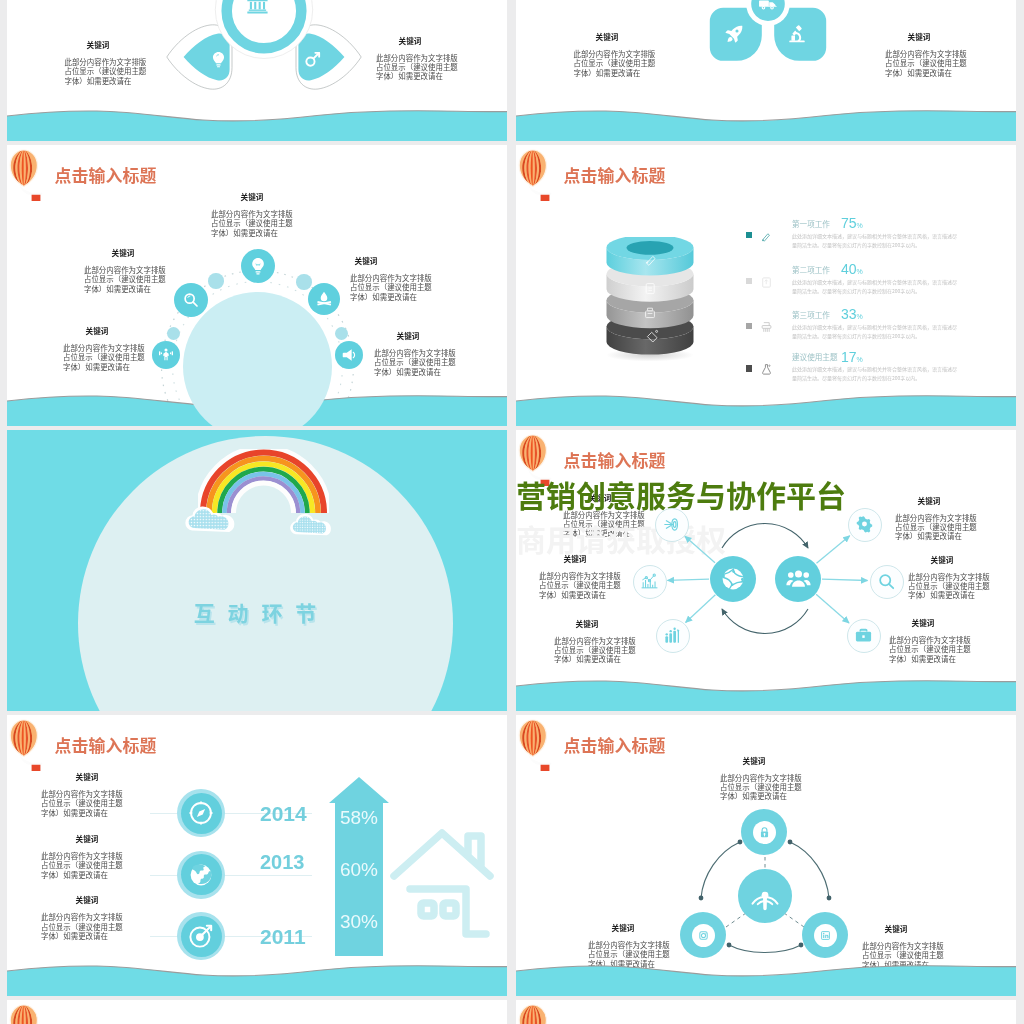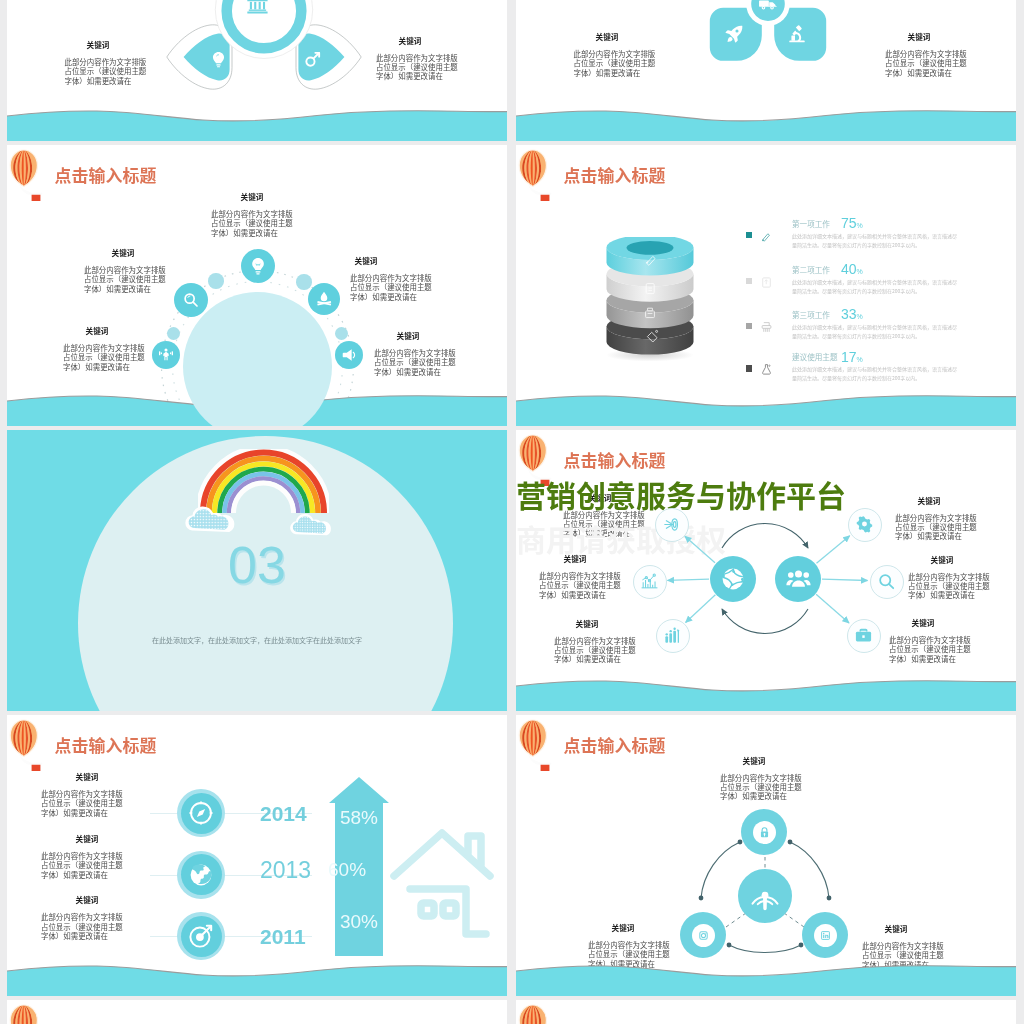--- a/index.html
+++ b/index.html
@@ -397,22 +397,21 @@
       <svg class="abs" style="left:282px;top:78px" width="45" height="29" viewBox="0 0 60 36">
 <defs>
           <pattern id="dotp2" width="3.3" height="3.3" patternUnits="userSpaceOnUse">
             <circle cx="1.65" cy="1.65" r="0.8" fill="#fff"></circle>
           </pattern>
         </defs>
 <path d="M9 33.6 a8.6 8.6 0 0 1 0.4-17.1 a11 11 0 0 1 10.6-9.7 a12.5 12.5 0 0 1 12.5 7.7 a9 9 0 0 1 9.7 2.4 a10 10 0 0 1 13.7 9.5 a9.2 9.2 0 0 1 -5.6 8.7 z" fill="#fff"></path>
 <path d="M11.4 30.8 a6.5 6.5 0 0 1 0.4-13.0 a8.8 8.8 0 0 1 8.5-7.7 a10 10 0 0 1 10.1 6.2 a7 7 0 0 1 7.8 1.9 a8 8 0 0 1 11.1 7.6 a7.4 7.4 0 0 1 -4.4 7.0 z" fill="#a9e0ee"></path>
 <path d="M11.4 30.8 a6.5 6.5 0 0 1 0.4-13.0 a8.8 8.8 0 0 1 8.5-7.7 a10 10 0 0 1 10.1 6.2 a7 7 0 0 1 7.8 1.9 a8 8 0 0 1 11.1 7.6 a7.4 7.4 0 0 1 -4.4 7.0 z" fill="url(#dotp2)"></path>
 </svg>
-      <div class="abs" style="left:0;top:105px;width:500px;text-align:center;font-size:52px;font-weight:400;color:#86d8e4;font-family:'Liberation Sans',sans-serif;text-shadow:1.5px 2px 0 #b9e4ec">03</div>
-      <div class="abs" style="left:0;top:205px;width:500px;text-align:center;font-size:7px;color:#7a8e92;font-family:'Noto Sans CJK SC',sans-serif">在此处添加文字，在此处添加文字，在此处添加文字在此处添加文字</div>
+      <div class="abs" style="left:0;top:167px;width:500px;text-align:center;font-size:21px;font-weight:700;color:#7dd3e0;letter-spacing:4px;font-family:'Noto Sans CJK SC',sans-serif;text-shadow:1.5px 2px 0 #b9e4ec">互 动 环 节</div>
     </div>
     <div class="slide r2 c1">
       <svg class="abs" style="left:0px;top:2px" width="40" height="54" viewBox="0 0 40 54">
 <defs>
           <clipPath id="bclip5">
             <path d="M3.2 18.2 a13.6 15.2 0 0 1 27.2 0 c0 8.6-4.6 16.0-13.6 21.2 C7.8 34.2 3.2 26.8 3.2 18.2Z"></path>
           </clipPath>
         </defs>
 <path d="M3.2 18.2 a13.6 15.2 0 0 1 27.2 0 c0 8.6-4.6 16.0-13.6 21.2 C7.8 34.2 3.2 26.8 3.2 18.2Z" fill="#f9b271"></path>
 <g clip-path="url(#bclip5)">
@@ -618,21 +617,21 @@
 <path d="M4 65 L52 22 L100 65"></path>
 <path d="M78 42 v-17 h13 v29"></path>
 <path d="M20 78 h56 v45 h20"></path>
 <rect x="31" y="92" width="13" height="13" rx="2.5"></rect>
 <rect x="53" y="92" width="13" height="13" rx="2.5"></rect>
 </svg>
       <svg class="abs" style="left:321px;top:62px" width="62" height="180" viewBox="0 0 62 180">
 <path d="M31 0 L61 26 L55 26 L55 179 L7 179 L7 26 L1 26Z" fill="#6fd3e0"></path>
 </svg>
       <div class="abs" style="left:321px;top:93px;width:62px;text-align:center;font-size:19px;color:#eafafc;line-height:1;font-family:'Liberation Sans',sans-serif">58%</div>
-      <div class="abs" style="left:321px;top:145px;width:62px;font-size:19px;color:#eafafc;line-height:1;font-family:'Liberation Sans',sans-serif">60%</div>
+      <div class="abs" style="left:321px;top:145px;width:62px;text-align:center;font-size:19px;color:#eafafc;line-height:1;font-family:'Liberation Sans',sans-serif">60%</div>
       <div class="abs" style="left:321px;top:197px;width:62px;text-align:center;font-size:19px;color:#eafafc;line-height:1;font-family:'Liberation Sans',sans-serif">30%</div>
       <div class="abs" style="left:143px;top:98.0px;width:162px;height:1px;background:#dfeff2"></div>
       <div class="abs" style="left:170px;top:74.0px;width:48px;height:48px;border-radius:50%;background:#a7e2ed"></div>
       <div class="abs" style="left:173.5px;top:77.5px;width:41px;height:41px;border-radius:50%;background:#62cfdd"></div>
       <svg class="abs" style="left:181px;top:85.0px" width="26" height="26" viewBox="0 0 24 24">
         <circle cx="12" cy="12" r="9.2" fill="none" stroke="#fff" stroke-width="1.7"></circle>
         <path d="M15.8 8.2 L10.4 10.6 L8.2 15.8 L13.6 13.4z" fill="#fff"></path>
         <path d="M12 1.4 v2.6 M12 20 v2.6 M1.4 12 h2.6 M20 12 h2.6" stroke="#fff" stroke-width="1.7"></path>
       </svg>
       <div class="abs" style="left:253px;top:87.5px;font-size:21px;font-weight:700;color:#74cfdd;line-height:1;font-family:'Liberation Sans',sans-serif">2014</div>
@@ -644,21 +643,21 @@
           <div>字体）如需更改请在</div>
         </div>
       </div>
       <div class="abs" style="left:143px;top:159.7px;width:162px;height:1px;background:#dfeff2"></div>
       <div class="abs" style="left:170px;top:135.7px;width:48px;height:48px;border-radius:50%;background:#a7e2ed"></div>
       <div class="abs" style="left:173.5px;top:139.2px;width:41px;height:41px;border-radius:50%;background:#62cfdd"></div>
       <svg class="abs" style="left:181px;top:146.7px" width="26" height="26" viewBox="0 0 24 24">
         <circle cx="12" cy="12" r="9.6" fill="#fff"></circle>
         <path d="M4.4 7 c1.8 .6 3 2 3.6 3.4 .4 1 1.6 1 2.2 .4 .8-.8 .2-2 1-2.6 1-.8 2.6 .2 3.2-.8 .4-.8-.6-1.6-.2-2.4 .3-.6 1.4-.6 2-1.2 -1.6-1-3.4-1.6-5.4-1.6 -2.4 0-4.6 .8-6.4 2.2z M19.6 8.6 c-.8 .6-.6 1.8-1.4 2.4 -1 .8-2.6 0-3.4 1 -.6 .8 .2 2-.4 2.8 -.6 .8-2 .4-2.6 1.2 -.6 .8 0 2 -.6 2.8 -.4 .6-1.2 .6-1.8 1 1 .3 2 .5 3 .5 5.2 0 9.4-4.2 9.4-9.4 0-.8-.1-1.6-.2-2.3z" fill="#6fd3e0"></path>
       </svg>
-      <div class="abs" style="left:253px;top:144px;font-size:23px;font-weight:400;color:#74cfdd;line-height:1;font-family:'Liberation Sans',sans-serif">2013</div>
+      <div class="abs" style="left:253px;top:137px;font-size:20px;font-weight:700;color:#74cfdd;line-height:1;font-family:'Liberation Sans',sans-serif">2013</div>
       <div class="tb" style="left:34px;top:118.69999999999999px;width:82px;text-align:left">
         <div class="kw" style="position:absolute;left:-14px;top:0;width:120px;text-align:center">关键词</div>
         <div class="bd" style="text-align:left;margin-top:17px">
           <div>此部分内容作为文字排版</div>
           <div>占位显示（建议使用主题</div>
           <div>字体）如需更改请在</div>
         </div>
       </div>
       <div class="abs" style="left:143px;top:221.4px;width:162px;height:1px;background:#dfeff2"></div>
       <div class="abs" style="left:170px;top:197.4px;width:48px;height:48px;border-radius:50%;background:#a7e2ed"></div>

